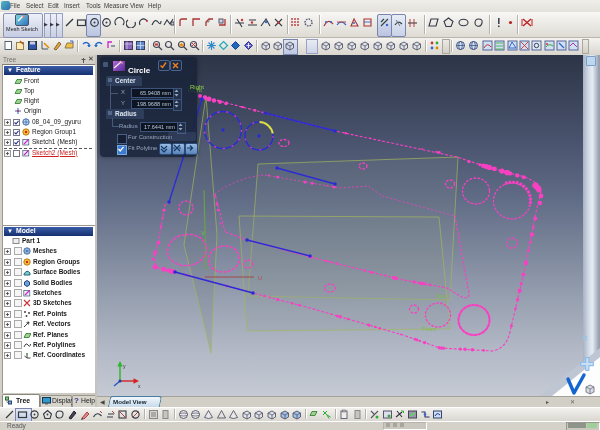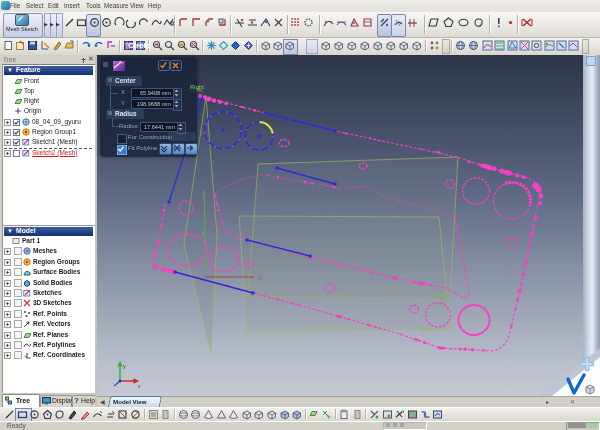--- a/index.html
+++ b/index.html
@@ -792,21 +792,21 @@
     </g>
     <path d="M86,6 L90,10 M90,6 L86,10" stroke="#9cc4e4" stroke-width="1.6"></path>
   </svg>
 <div class="abs" style="left:100px;top:57px;width:97px;height:100px;background:rgba(23,34,56,0.82);border-radius:4px;box-shadow:0 0 4px rgba(0,0,0,0.35);"></div>
 <div class="abs" style="left:103px;top:62px;width:5px;height:5px;background:#44557a;border-radius:1px;"></div>
 <div class="abs" style="left:112px;top:59.5px;width:12px;height:10px;background:linear-gradient(135deg,#b06ad8,#5a2a9a);border:1px solid #223;border-radius:1px;"></div>
 <svg class="ic" style="left:112px;top:59.5px;" width="12" height="10" viewBox="0 0 12 10">
     <path d="M2 8 L9 2" stroke="#eee" stroke-width="1.3"></path>
     <path d="M8 1 L10.5 3.5" stroke="#f9a" stroke-width="1.3"></path>
   </svg>
-<div class="abs" style="left:128px;top:41px;font-size:8px;font-weight:bold;color:#fff;">Circle</div>
+<div class="abs" style="left:128px;top:66px;font-size:8px;font-weight:bold;color:#fff;">Circle</div>
 <div class="abs" style="left:158px;top:60px;width:10px;height:9px;background:#1c2a44;border:1px solid #4a648e;border-radius:2px;"></div>
 <svg class="ic" style="left:158px;top:59.5px;" width="11" height="10" viewBox="0 0 11 10">
     <path d="M2.5 5.5 L4.5 7.5 L8 2.5" stroke="#f08020" stroke-width="1.4" fill="none"></path>
   </svg>
 <div class="abs" style="left:170px;top:60px;width:10px;height:9px;background:#1c2a44;border:1px solid #4a648e;border-radius:2px;"></div>
 <svg class="ic" style="left:170px;top:59.5px;" width="11" height="10" viewBox="0 0 11 10">
     <path d="M3 3 L8 8 M8 3 L3 8" stroke="#f08020" stroke-width="1.4"></path>
   </svg>
 <div class="abs" style="left:106px;top:76px;width:36px;height:9.5px;background:#2d3d5a;border-radius:2px 2px 0 0;"></div>
 <div class="abs" style="left:108px;top:78px;width:4px;height:4px;background:#55688c;"></div>

